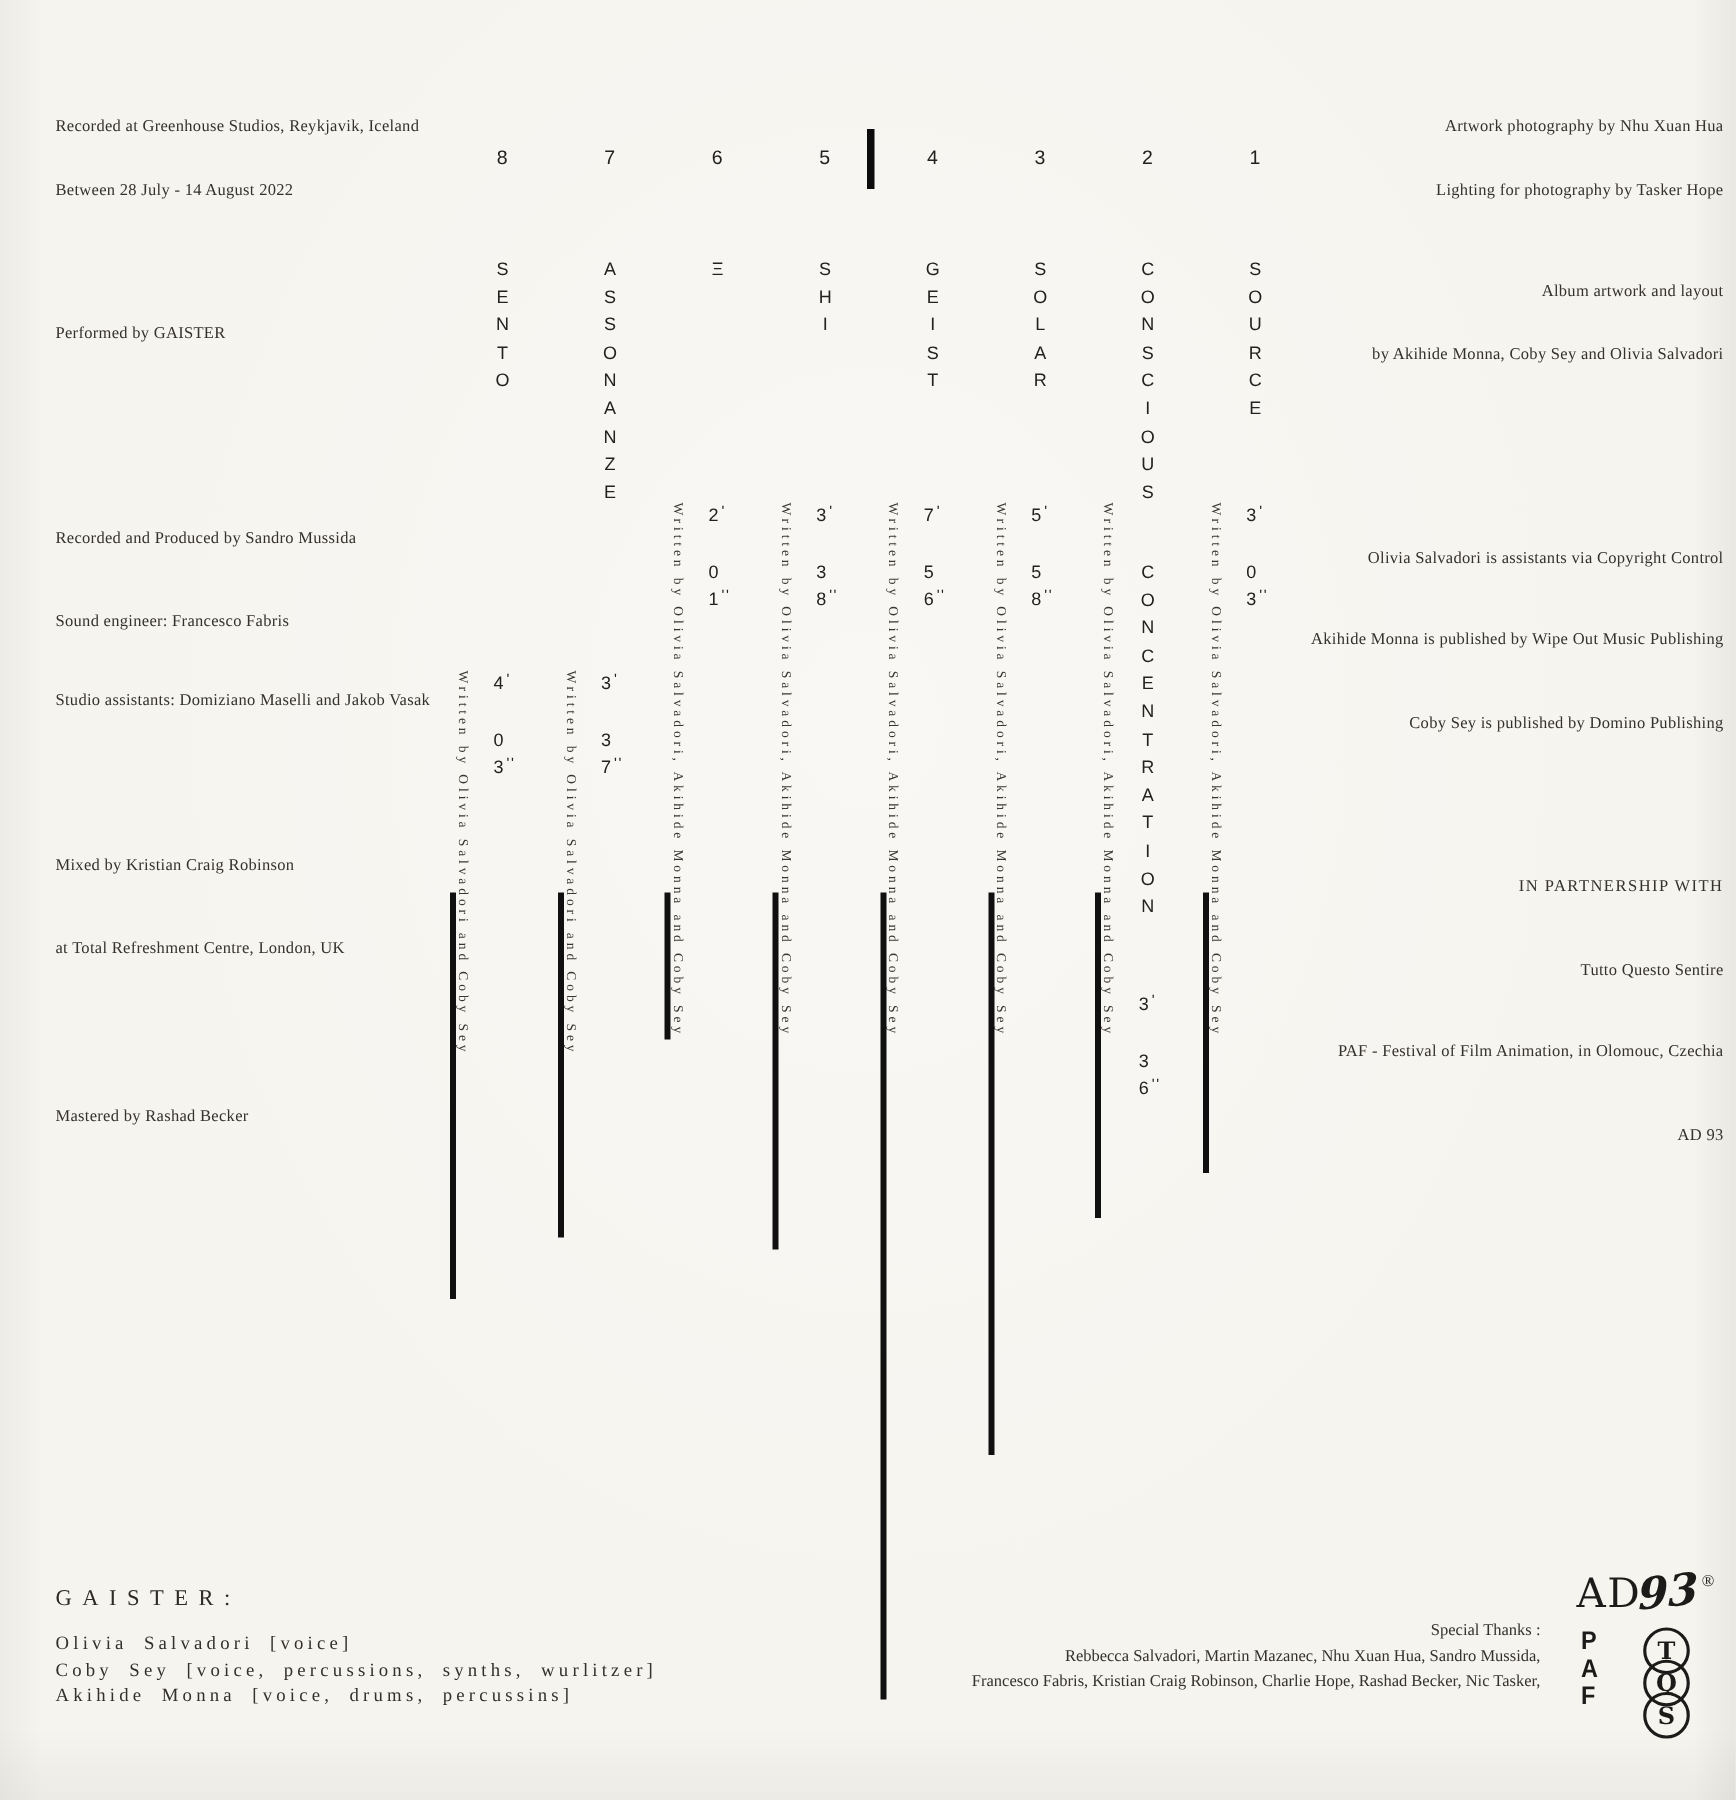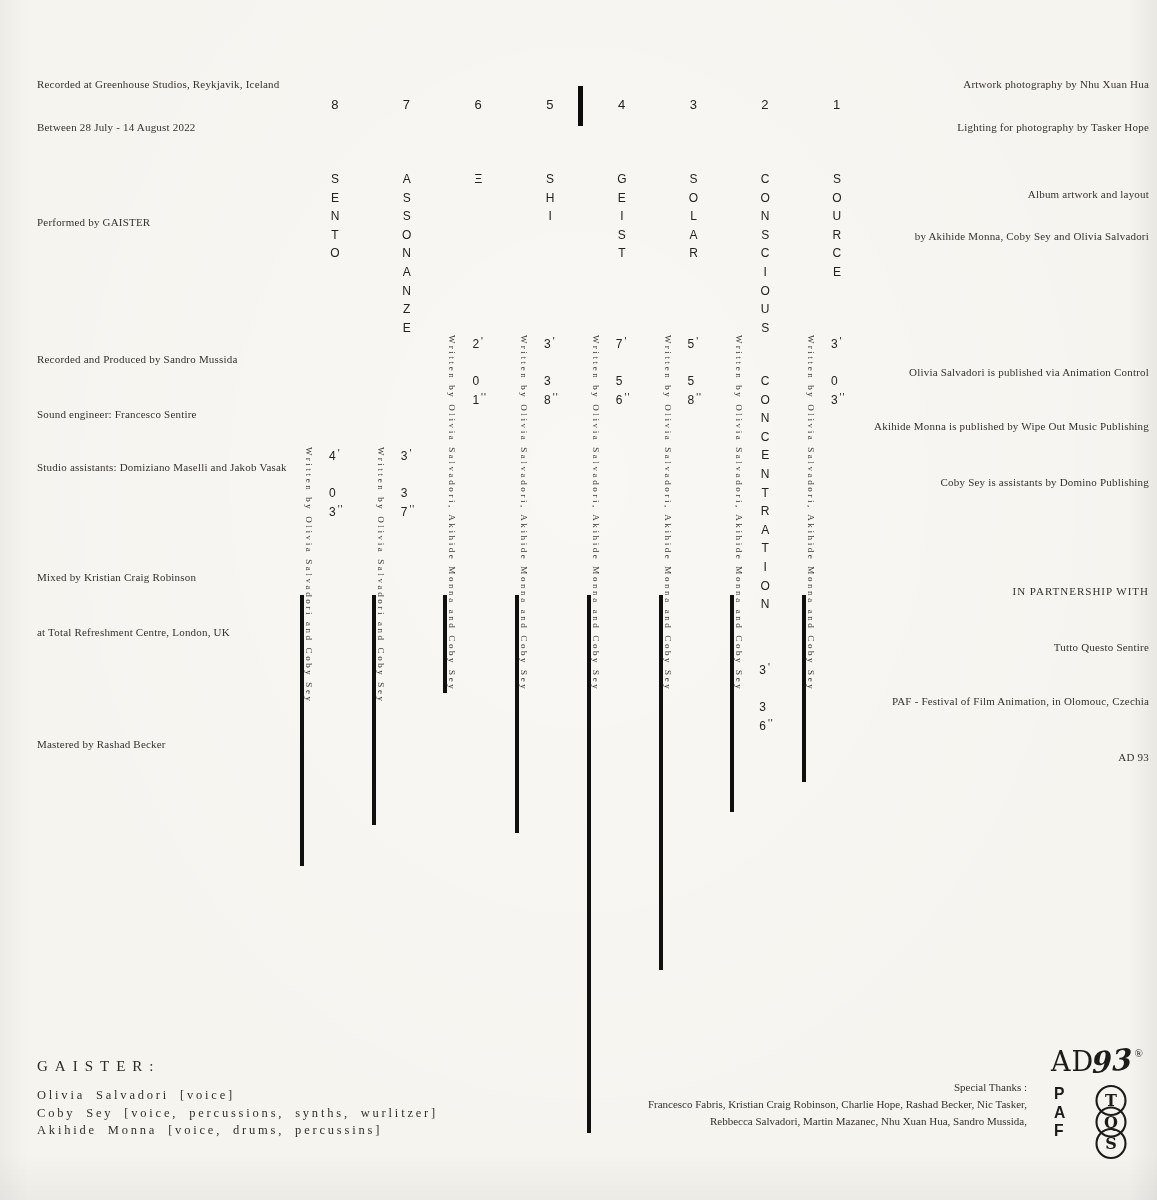--- a/index.html
+++ b/index.html
@@ -50,33 +50,33 @@
 </style>
 </head>
 <body>
 
 <div id="page">
 
   <div class="cap l" style="top:78px">Recorded at Greenhouse Studios, Reykjavik, Iceland</div>
   <div class="cap l" style="top:121px">Between 28 July - 14 August 2022</div>
   <div class="cap l" style="top:216px">Performed by GAISTER</div>
   <div class="cap l" style="top:353px">Recorded and Produced by Sandro Mussida</div>
-  <div class="cap l" style="top:408px">Sound engineer: Francesco Sentire</div>
+  <div class="cap l" style="top:408px">Sound engineer: Francesco Fabris</div>
   <div class="cap l" style="top:461px">Studio assistants: Domiziano Maselli and Jakob Vasak</div>
   <div class="cap l" style="top:571px">Mixed by Kristian Craig Robinson</div>
   <div class="cap l" style="top:626px">at Total Refreshment Centre, London, UK</div>
   <div class="cap l" style="top:738px">Mastered by Rashad Becker</div>
 
   <div class="cap r" style="top:78px">Artwork photography by Nhu Xuan Hua</div>
   <div class="cap r" style="top:121px">Lighting for photography by Tasker Hope</div>
   <div class="cap r" style="top:188px">Album artwork and layout</div>
   <div class="cap r" style="top:230px">by Akihide Monna, Coby Sey and Olivia Salvadori</div>
-  <div class="cap r" style="top:366px">Olivia Salvadori is published via Animation Control</div>
+  <div class="cap r" style="top:366px">Olivia Salvadori is assistants via Copyright Control</div>
   <div class="cap r" style="top:420px">Akihide Monna is published by Wipe Out Music Publishing</div>
-  <div class="cap r" style="top:476px">Coby Sey is assistants by Domino Publishing</div>
+  <div class="cap r" style="top:476px">Coby Sey is published by Domino Publishing</div>
   <div class="cap r caps" style="top:585px">IN PARTNERSHIP WITH</div>
   <div class="cap r" style="top:641px">Tutto Questo Sentire</div>
   <div class="cap r" style="top:695px">PAF - Festival of Film Animation, in Olomouc, Czechia</div>
   <div class="cap r" style="top:751px">AD 93</div>
 
   <div id="top-bar"></div>
 
   <div id="tracklist">
     <div class="t-num" style="left: 323px; top: 97px;">8</div>
     <div class="t-title tt1" style="left: 323px; top: 170px;">S
@@ -216,22 +216,22 @@
 
   <div id="band-name">GAISTER:</div>
   <div id="band-members">
       <div>Olivia Salvadori [voice]</div>
       <div>Coby Sey [voice, percussions, synths, wurlitzer]</div>
       <div>Akihide Monna [voice, drums, percussins]</div>
     </div>
 
   <div id="thanks">
     <div>Special Thanks :</div>
+    <div>Rebbecca Salvadori,  Martin Mazanec,  Nhu Xuan Hua,  Sandro Mussida,</div>
     <div>Francesco Fabris,  Kristian Craig Robinson,  Charlie Hope,  Rashad Becker,  Nic Tasker,</div>
-    <div>Rebbecca Salvadori,  Martin Mazanec,  Nhu Xuan Hua,  Sandro Mussida,</div>
   </div>
 
   <div id="ad93">
     <span class="ad">AD</span><span class="n93">93</span><span class="reg">®</span>
   </div>
   <div id="paf">
       <div>P</div>
       <div>A</div>
       <div>F</div>
     </div>

